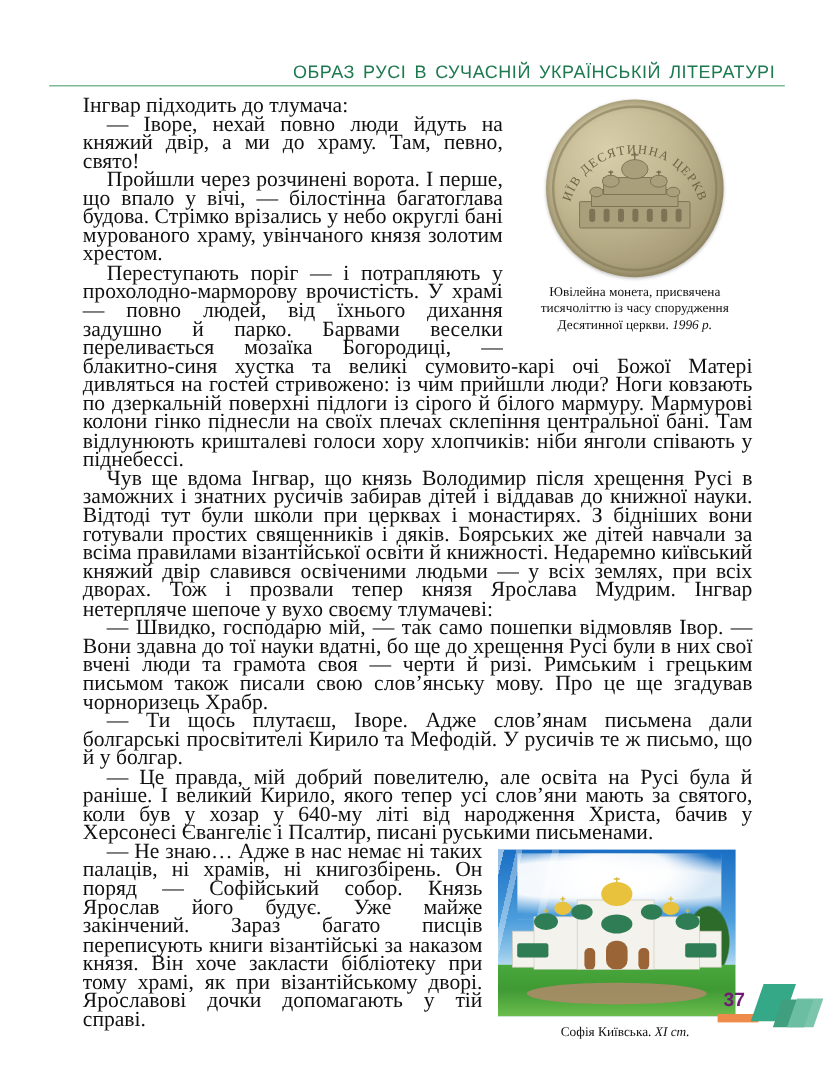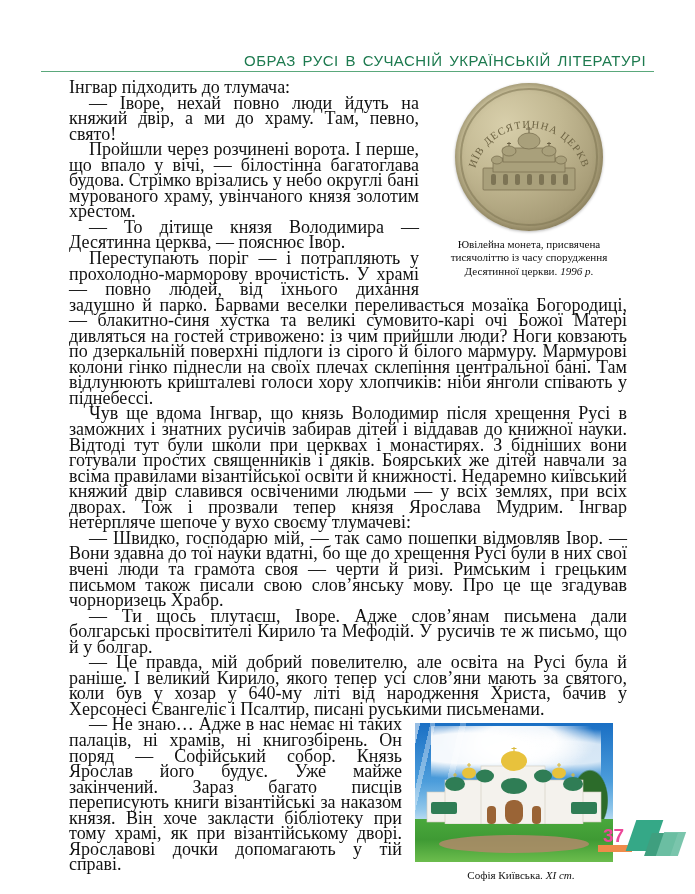--- a/index.html
+++ b/index.html
@@ -178,22 +178,22 @@
     top: 818px;
     width: 97px;
     height: 56px;
   }
   .folio-number {
     position: absolute;
     left: 5px;
     top: 7px;
     font-family: "Liberation Sans", "DejaVu Sans", sans-serif;
     font-weight: bold;
-    font-size: 19px;
-    color: #ec4899;
+    font-size: 16px;
+    color: #701a75;
   }
   .folio-bar {
     position: absolute;
     left: 0;
     top: 27px;
     width: 34px;
     height: 7px;
     background: #ef8b4a;
   }
   .folio-shape-a {
@@ -275,21 +275,20 @@
     </div>
     <figcaption class="fig-caption">
       <span>Ювілейна монета, присвячена тисячоліттю із часу спорудження Десятинної церкви.</span>
       <span class="ital">1996 р.</span>
     </figcaption>
   </figure>
 
   <p class="noindent">Інгвар підходить до тлумача:</p>
   <p>— Іворе, нехай повно люди йдуть на княжий двір, а ми до храму. Там, певно, свято!</p>
   <p>Пройшли через розчинені ворота. І перше, що впало у вічі, — білостінна багатоглава будова. Стрімко врізались у небо округлі бані мурованого храму, увінчаного князя золотим хрестом.</p>
-  <p>— То дітище князя Володимира — Десятинна церква, — пояснює Івор.</p>
   <p>Переступають поріг — і потрапляють у прохолодно-марморову врочистість. У храмі — повно людей, від їхнього дихання задушно й парко. Барвами веселки переливається мозаїка Богородиці, — блакитно-синя хустка та великі сумовито-карі очі Божої Матері дивляться на гостей стривожено: із чим прийшли люди? Ноги ковзають по дзеркальній поверхні підлоги із сірого й білого мармуру. Мармурові колони гінко піднесли на своїх плечах склепіння центральної бані. Там відлунюють кришталеві голоси хору хлопчиків: ніби янголи співають у піднебессі.</p>
   <p>Чув ще вдома Інгвар, що князь Володимир після хрещення Русі в заможних і знатних русичів забирав дітей і віддавав до книжної науки. Відтоді тут були школи при церквах і монастирях. З бідніших вони готували простих священників і дяків. Боярських же дітей навчали за всіма правилами візантійської освіти й книжності. Недаремно київський княжий двір славився освіченими людьми — у всіх землях, при всіх дворах. Тож і прозвали тепер князя Ярослава Мудрим. Інгвар нетерпляче шепоче у вухо своєму тлумачеві:</p>
   <p>— Швидко, господарю мій, — так само пошепки відмовляв Івор. — Вони здавна до тої науки вдатні, бо ще до хрещення Русі були в них свої вчені люди та грамота своя — черти й ризі. Римським і грецьким письмом також писали свою слов’янську мову. Про це ще згадував чорноризець Храбр.</p>
   <p>— Ти щось плутаєш, Іворе. Адже слов’янам письмена дали болгарські просвітителі Кирило та Мефодій. У русичів те ж письмо, що й у болгар.</p>
   <p>— Це правда, мій добрий повелителю, але освіта на Русі була й раніше. І великий Кирило, якого тепер усі слов’яни мають за святого, коли був у хозар у 640-му літі від народження Христа, бачив у Херсонесі Євангеліє і Псалтир, писані руськими письменами.</p>
 
   <figure class="figure-sofia">
     <div class="sofia-photo">
       <div class="sofia-sky-rays"></div>
       <div class="sofia-clouds"></div>

